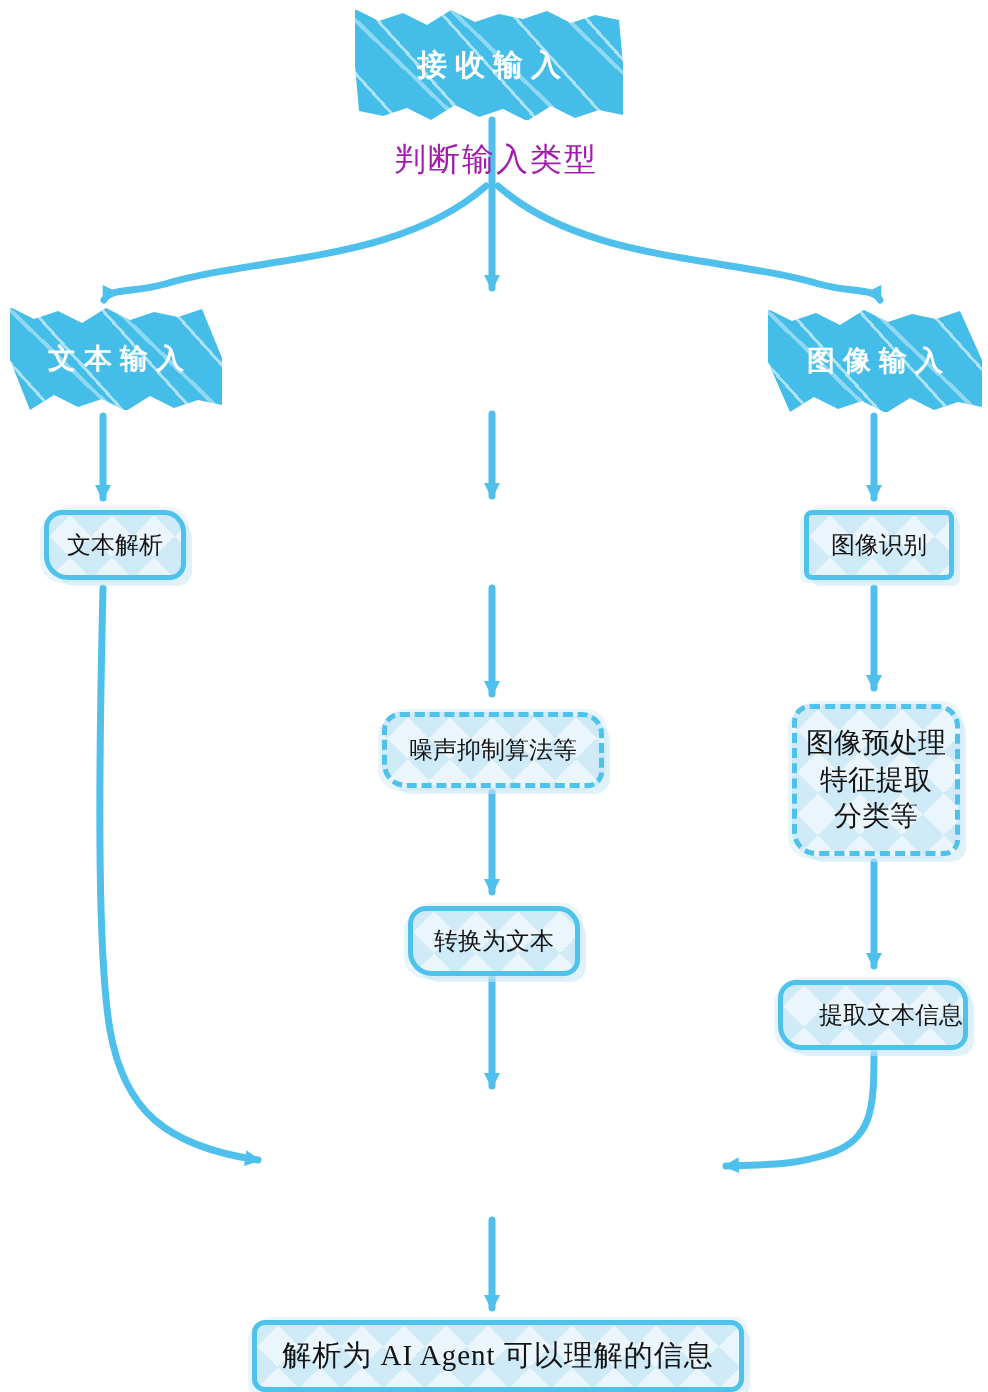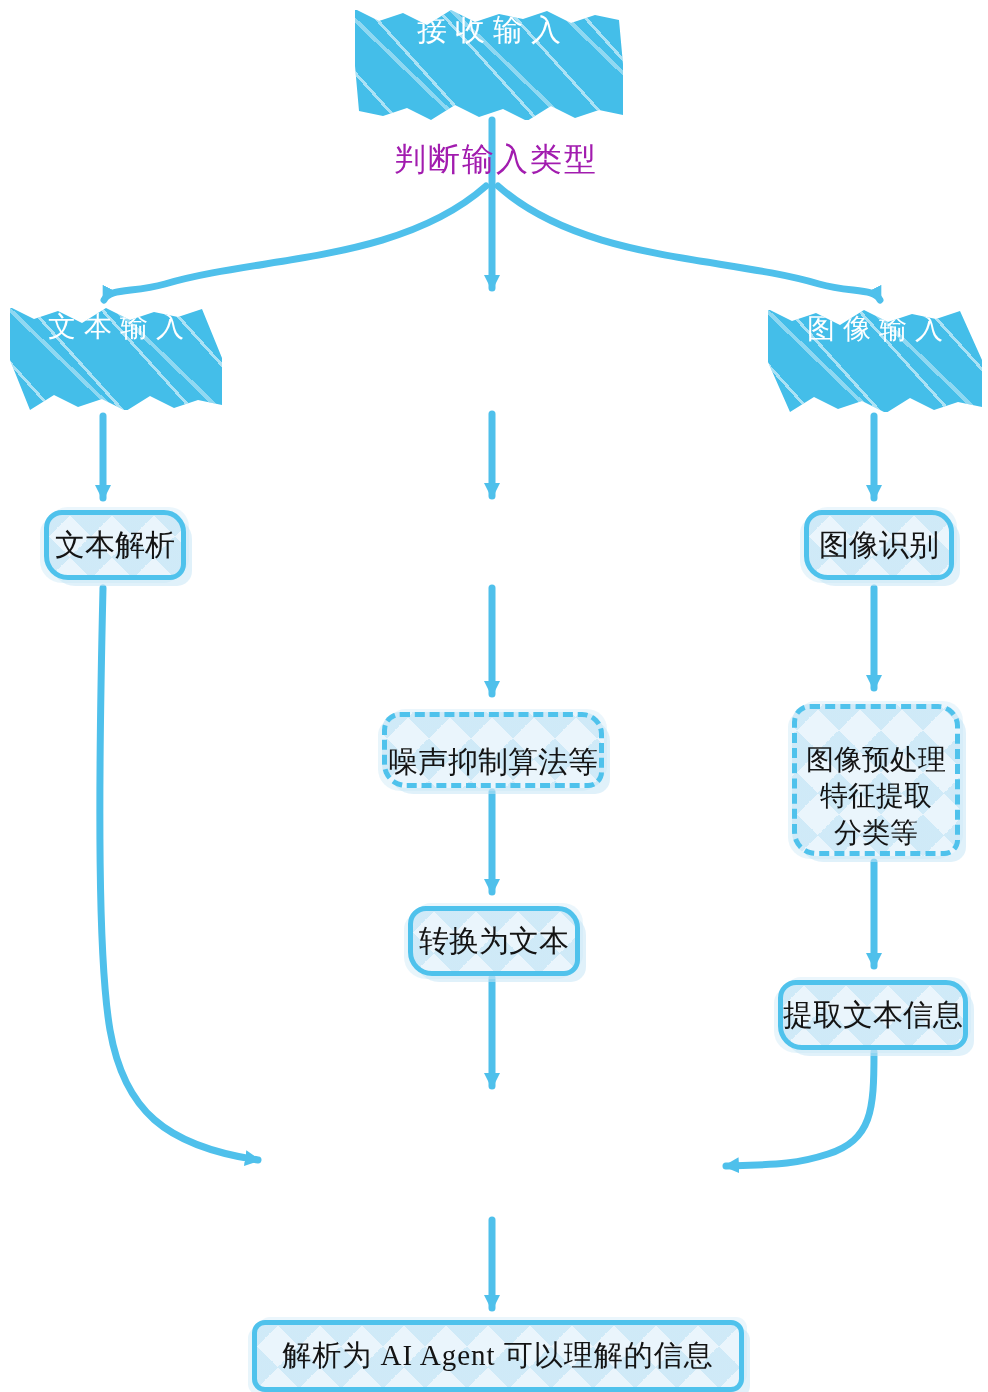--- a/index.html
+++ b/index.html
@@ -4,46 +4,46 @@
 <style>
   html,body{margin:0;padding:0;background:#ffffff;}
   #canvas{
     position:relative;width:988px;height:1392px;overflow:hidden;
     font-family:"Liberation Serif","DejaVu Serif",serif;background:#ffffff;
   }
   svg.arrows{position:absolute;left:0;top:0;z-index:0;}
 
   
   .solid-box{
-    position:absolute;z-index:2;display:flex;align-items:flex-start;justify-content:center;
+    position:absolute;z-index:2;display:flex;align-items:center;justify-content:center;
     background:
       repeating-linear-gradient(48deg, rgba(255,255,255,0) 0 30px, rgba(255,255,255,.55) 30px 33px, rgba(255,255,255,0) 33px 52px),
       repeating-linear-gradient(44deg, rgba(255,255,255,0) 0 70px, rgba(255,255,255,.4) 70px 74px),
       #44BEE9;
     color:#ffffff;
     font-family:"Liberation Sans","DejaVu Sans",sans-serif;
-    font-weight:normal;letter-spacing:8px;text-indent:8px;
+    font-weight:bold;letter-spacing:8px;text-indent:8px;
   }
   .solid-box .lbl{position:relative;z-index:2;}
 
   
   .light-box{
     position:absolute;z-index:2;display:flex;flex-direction:column;align-items:center;justify-content:center;
     border:5px solid #4FC2EC;
     border-radius:18px 22px 16px 24px;
     background:
       linear-gradient(45deg, rgba(176,219,243,.45) 25%, transparent 25%, transparent 75%, rgba(176,219,243,.45) 75%),
       linear-gradient(-45deg, rgba(176,219,243,.45) 25%, transparent 25%, transparent 75%, rgba(176,219,243,.45) 75%),
       #EAF5FC;
     background-size:42px 42px,42px 42px,auto;
     color:#141414;text-align:center;
     box-shadow:7px 7px 0 -1px rgba(198,229,246,.55), -6px 5px 0 -2px rgba(198,229,246,.4), 5px -5px 0 -2px rgba(198,229,246,.35);
   }
-  .light-box.dashed{border-style:dashed;justify-content:flex-end;}
-  .f30{font-size:30px;}
+  .light-box.dashed{border-style:dashed;}
+  .f30{font-size:24px;}
   .f28{font-size:28px;line-height:1.3;}
   .nlp-line{font-size:28px;line-height:1.55;letter-spacing:1px;}
   .final-line{font-size:29px;letter-spacing:1px;}
 
   
   .flow-label{
     position:absolute;z-index:2;color:#a21caf;font-size:32px;letter-spacing:2px;white-space:nowrap;
   }
 </style>
 </head>
@@ -84,21 +84,21 @@
   <div class="solid-box sketch" style="left: 10px; top: 308px; width: 212px; height: 102px; font-size: 28px; clip-path: polygon(0px -1px, 24px 11px, 48px 3px, 72px 15px, 96px 0px, 120px 12px, 144px 4px, 168px 9px, 192px 1px, 212px 50px, 212px 97px, 188px 92px, 164px 100px, 140px 88px, 116px 103px, 92px 91px, 68px 99px, 44px 87px, 20px 102px, 0px 52px);">
     <span class="lbl">文本输入</span>
   </div>
   <div class="solid-box sketch" style="left: 768px; top: 310px; width: 214px; height: 102px; font-size: 28px; clip-path: polygon(0px -1px, 24px 11px, 48px 3px, 72px 15px, 96px 0px, 120px 12px, 144px 4px, 168px 9px, 192px 1px, 214px 50px, 214px 97px, 190px 92px, 166px 100px, 142px 88px, 118px 103px, 94px 91px, 70px 99px, 46px 87px, 22px 102px, 0px 52px);">
     <span class="lbl">图像输入</span>
   </div>
 
   <div class="light-box f30" style="left:44px;top:510px;width:132px;height:60px;">
     <span>文本解析</span>
   </div>
-  <div class="light-box f30" style="left:804px;top:510px;width:140px;height:60px;">
+  <div class="light-box f30" style="left:804px;top:510px;width:140px;height:60px;border-radius:8px;">
     <span>图像识别</span>
   </div>
 
   <div class="light-box dashed f30" style="left:382px;top:712px;width:212px;height:66px;">
     <span>噪声抑制算法等</span>
   </div>
   <div class="light-box dashed f28" style="left:792px;top:704px;width:158px;height:142px;">
     <span>图像预处理</span>
     <span>特征提取</span>
     <span>分类等</span>

